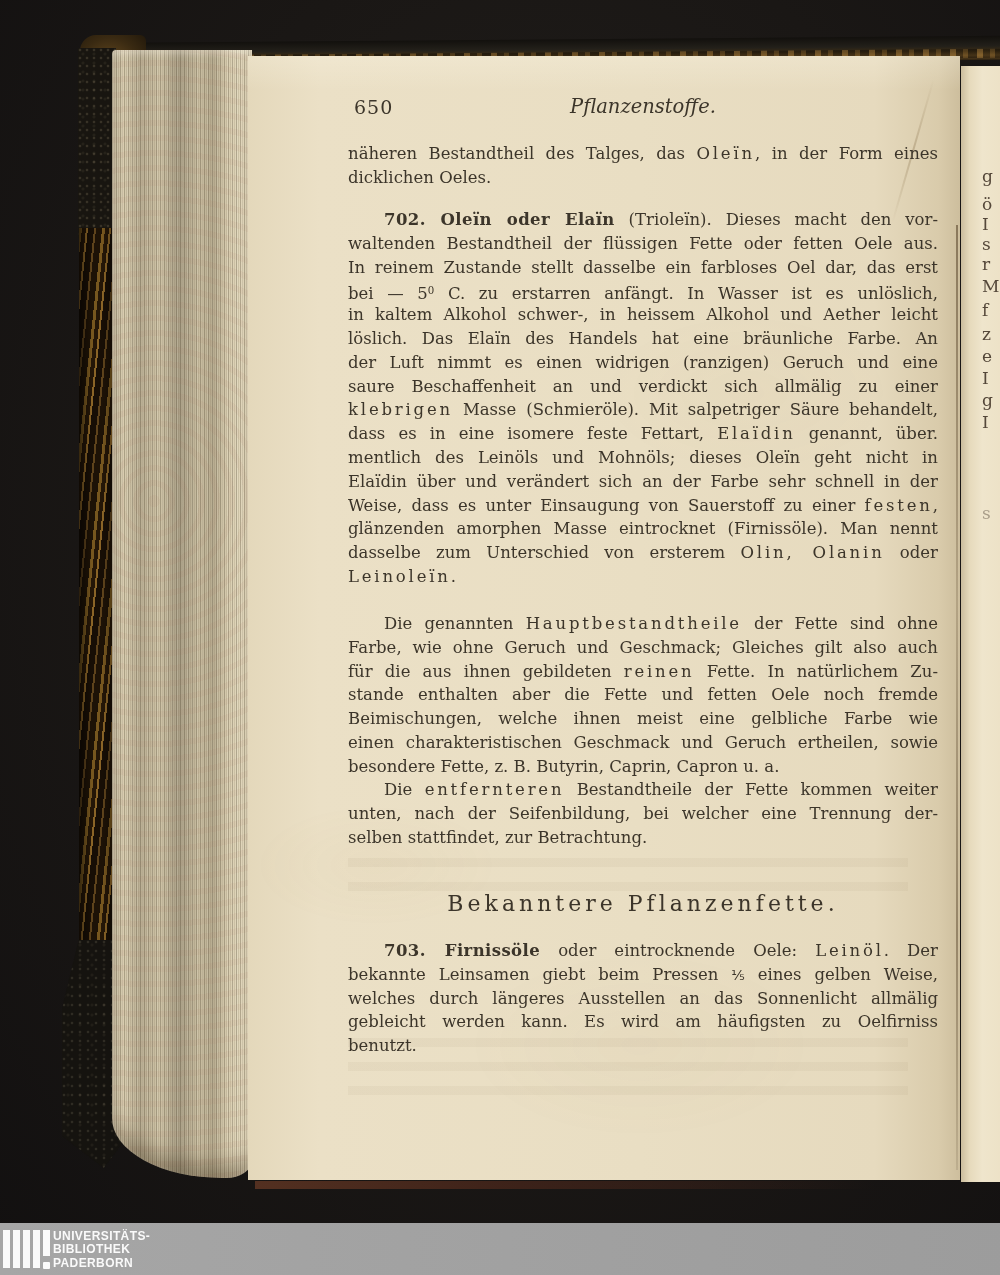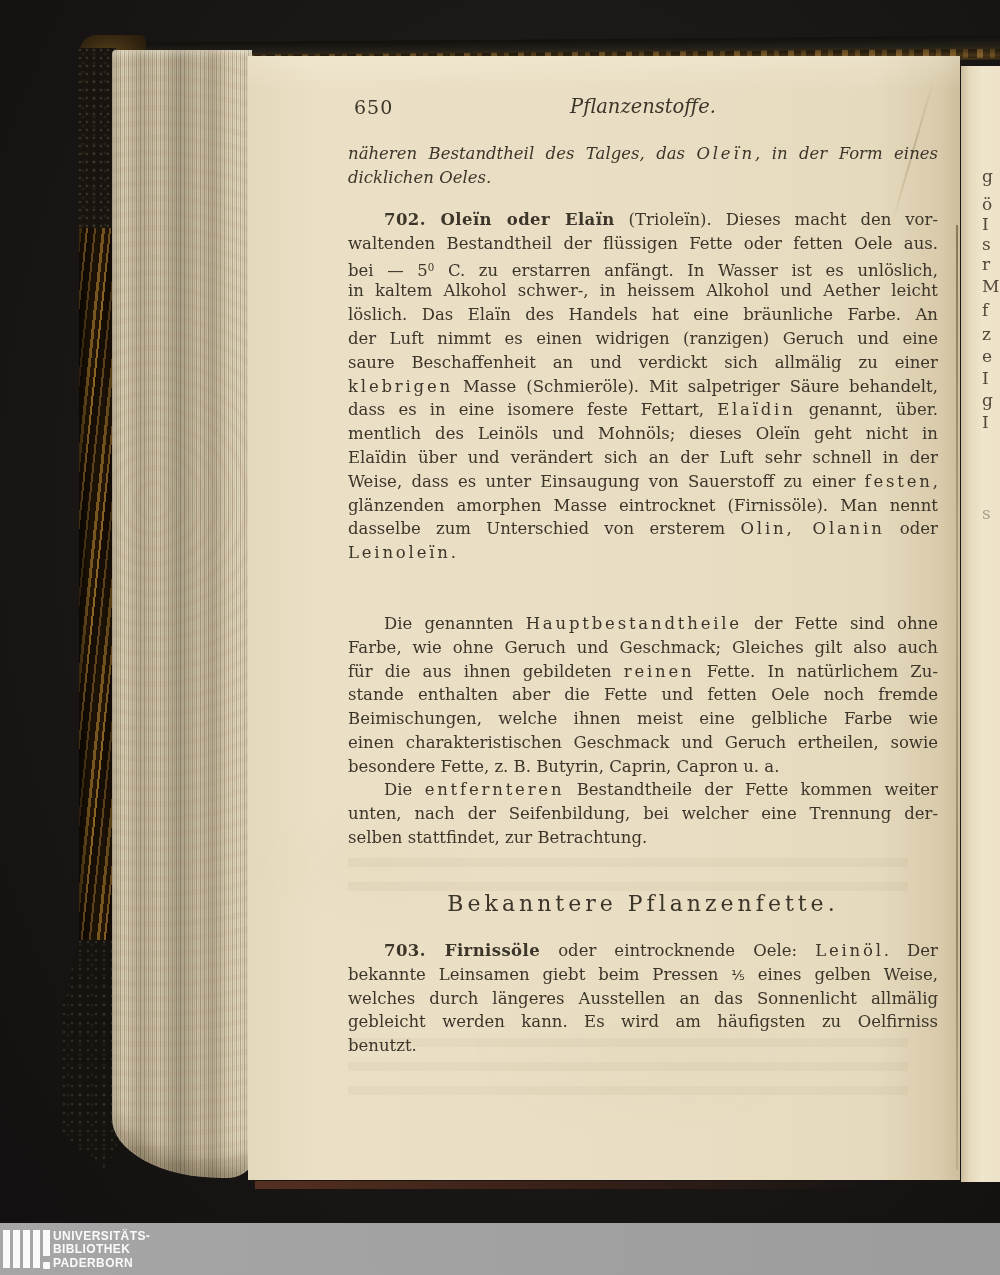--- a/index.html
+++ b/index.html
@@ -109,36 +109,37 @@
   <div class="stack"></div>
 
   <div class="page">
     <div class="mottle"></div>
     <div class="ghost" style="top:802px;height:44px;"></div>
     <div class="ghost" style="top:982px;height:70px;"></div>
     <div class="crease"></div>
     <span class="pagenum">650</span>
     <span class="runhead">Pflanzenstoffe.</span>
     <div id="textcol">
-        <div class="block para" style="top: 86px; font-style: italic;">
+        <div class="block para" style="top: 86px;">
           <div class="line"><span>näheren Bestandtheil des Talges, das </span><span class="sp">Oleïn</span><span>, in der Form eines</span></div>
           <div class="line last"><span>dicklichen Oeles.</span></div>
         </div>
         <div class="block para" style="top: 152px;">
           <div class="line ind"><span class="b">702. Oleïn oder Elaïn</span><span> (Trioleïn).  Dieses macht den vor-</span></div>
           <div class="line"><span>waltenden Bestandtheil der flüssigen Fette oder fetten Oele aus.</span></div>
+          <div class="line"><span>In reinem Zustande stellt dasselbe ein farbloses Oel dar, das erst</span></div>
           <div class="line"><span>bei — 5</span><span class="sup">0</span><span> C. zu erstarren anfängt.  In Wasser ist es unlöslich,</span></div>
           <div class="line"><span>in kaltem Alkohol schwer-, in heissem Alkohol und Aether leicht</span></div>
           <div class="line"><span>löslich.  Das Elaïn des Handels hat eine bräunliche Farbe.  An</span></div>
           <div class="line"><span>der Luft nimmt es einen widrigen (ranzigen) Geruch und eine</span></div>
           <div class="line"><span>saure Beschaffenheit an und verdickt sich allmälig zu einer</span></div>
           <div class="line"><span class="sp">klebrigen</span><span> Masse (Schmieröle).  Mit salpetriger Säure behandelt,</span></div>
           <div class="line"><span>dass es in eine isomere feste Fettart, </span><span class="sp">Elaïdin</span><span> genannt, über.</span></div>
           <div class="line"><span>mentlich des Leinöls und Mohnöls; dieses Oleïn geht nicht in</span></div>
-          <div class="line"><span>Elaïdin über und verändert sich an der Luft sehr schnell in der</span></div>
+          <div class="line"><span>Elaïdin über und verändert sich an der Farbe sehr schnell in der</span></div>
           <div class="line"><span>Weise, dass es unter Einsaugung von Sauerstoff zu einer </span><span class="sp">festen</span><span>,</span></div>
           <div class="line"><span>glänzenden amorphen Masse eintrocknet (Firnissöle).  Man nennt</span></div>
           <div class="line"><span>dasselbe zum Unterschied von ersterem </span><span class="sp">Olin, Olanin</span><span> oder</span></div>
           <div class="line last"><span class="sp">Leinoleïn.</span></div>
         </div>
         <div class="block para" style="top: 556px;">
           <div class="line ind"><span>Die genannten </span><span class="sp">Hauptbestandtheile</span><span> der Fette sind ohne</span></div>
           <div class="line"><span>Farbe, wie ohne Geruch und Geschmack; Gleiches gilt also auch</span></div>
           <div class="line"><span>für die aus ihnen gebildeten </span><span class="sp">reinen</span><span> Fette.  In natürlichem Zu-</span></div>
           <div class="line"><span>stande enthalten aber die Fette und fetten Oele noch fremde</span></div>

